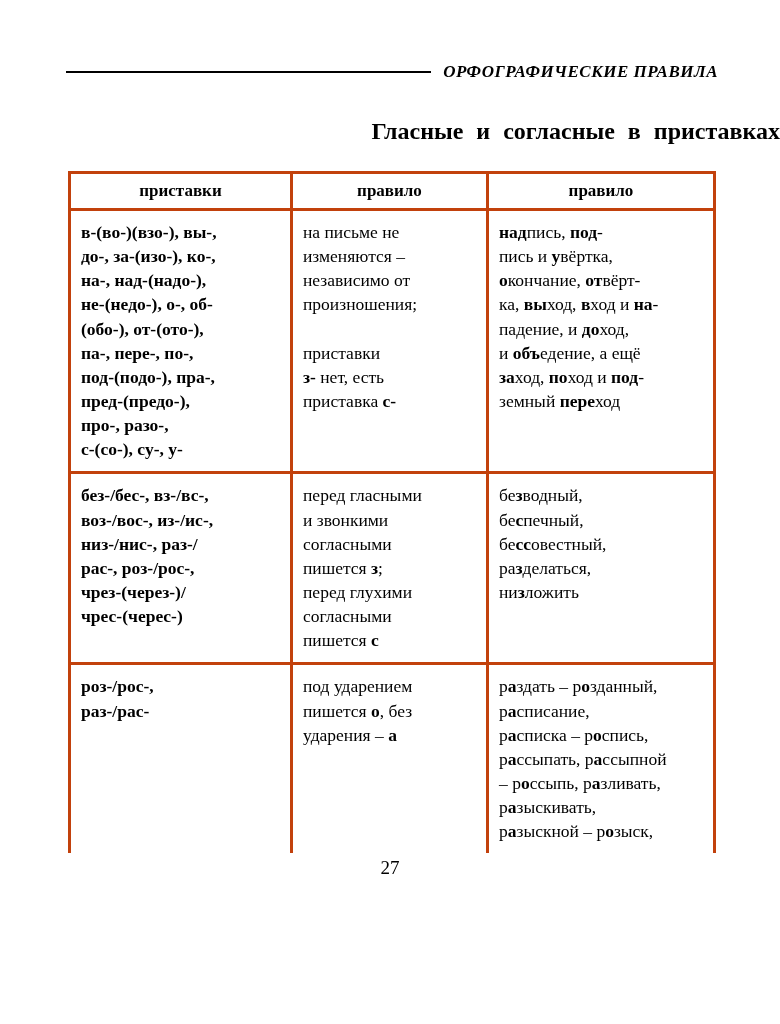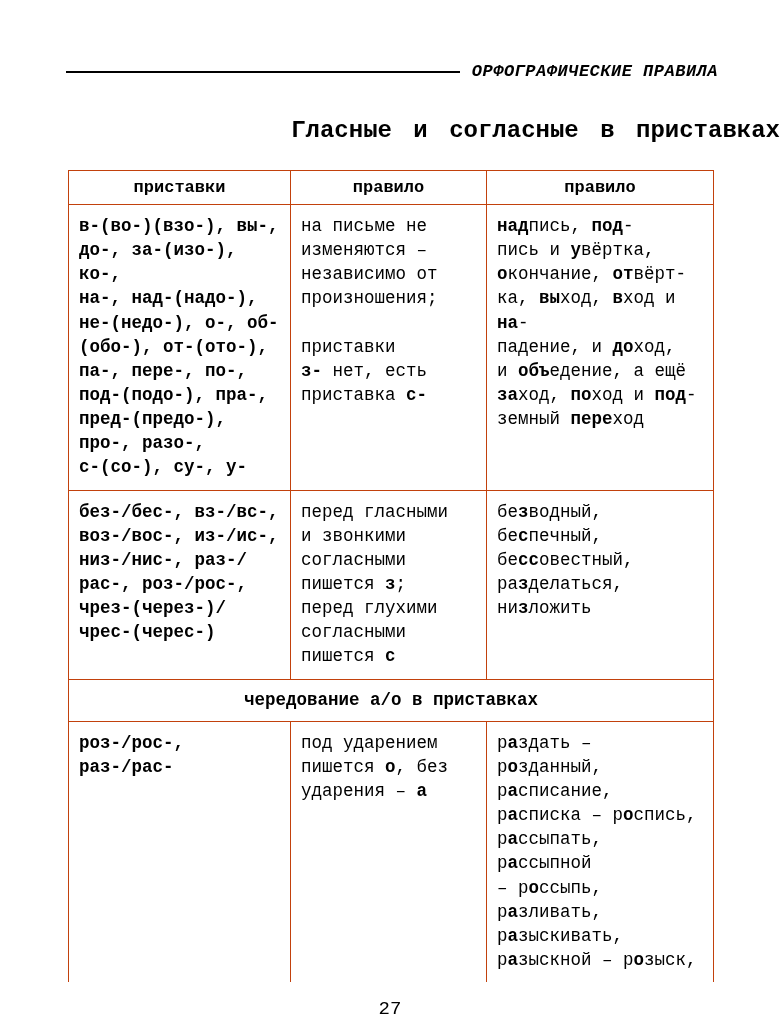--- a/index.html
+++ b/index.html
@@ -2,21 +2,21 @@
 <html><head>
 <meta charset="utf-8">
 <style>
   * { box-sizing: border-box; }
   html, body { margin: 0; padding: 0; background: #ffffff; }
   .page {
     width: 780px;
     height: 1024px;
     background: #ffffff;
     color: #000000;
-    font-family: Liberation Mono, monospace;
+    font-family: Liberation Serif, serif;
     position: relative;
     overflow: hidden;
   }
   .running-head {
     display: flex;
     align-items: center;
     padding: 62px 62px 0 66px;
     gap: 12px;
   }
   .head-rule {
@@ -38,21 +38,21 @@
     word-spacing: 7px;
     margin: 36px 0 26px 0;
   }
   .rules-table {
     border-collapse: collapse;
     margin-left: 68px;
     width: 645px;
     table-layout: fixed;
   }
   .rules-table th, .rules-table td {
-    border: 1px solid #c2410c;
+    border: 3px solid #c2410c;
   }
   .rules-table th {
     font-size: 17px;
     font-weight: bold;
     padding: 7px 6px;
     text-align: center;
   }
   .rules-table td {
     vertical-align: top;
     font-size: 17.5px;
@@ -65,21 +65,21 @@
   .prefixes-cell { font-weight: bold; }
   .section-cell {
     text-align: center;
     font-weight: bold;
     padding: 8px 6px 9px 6px !important;
   }
   tr.last-row td { border-bottom: none; margin-top: 42px; }
   .page-number {
     text-align: center;
     font-size: 19px;
-    margin-top: 16px;
+    margin-top: 4px;
   }
 </style>
 </head>
 <body>
 
 <div class="page">
 
   <div class="running-head">
     <div class="head-rule"></div>
     <div class="running-title">ОРФОГРАФИЧЕСКИЕ ПРАВИЛА</div>
@@ -104,23 +104,20 @@
       <tr>
         <td class="prefixes-cell">в-(во-)(взо-), вы-,<br>до-, за-(изо-), ко-,<br>на-, над-(надо-),<br>не-(недо-), о-, об-<br>(обо-), от-(ото-),<br>па-, пере-, по-,<br>под-(подо-), пра-,<br>пред-(предо-),<br>про-, разо-,<br>с-(со-), су-, у-</td>
         <td class="rule-cell">на письме не<br>изменяются –<br>независимо от<br>произношения;<br><br>приставки<br><b>з-</b> нет, есть<br>приставка <b>с-</b></td>
         <td class="examples-cell"><b>над</b>пись, <b>под</b>-<br>пись и <b>у</b>вёртка,<br><b>о</b>кончание, <b>от</b>вёрт-<br>ка, <b>вы</b>ход, <b>в</b>ход и <b>на</b>-<br>падение, и <b>до</b>ход,<br>и <b>объ</b>едение, а ещё<br><b>за</b>ход, <b>по</b>ход и <b>под</b>-<br>земный <b>пере</b>ход</td>
       </tr>
       <tr>
         <td class="prefixes-cell">без-/бес-, вз-/вс-,<br>воз-/вос-, из-/ис-,<br>низ-/нис-, раз-/<br>рас-, роз-/рос-,<br>чрез-(через-)/<br>чрес-(черес-)</td>
         <td class="rule-cell">перед гласными<br>и звонкими<br>согласными<br>пишется <b>з</b>;<br>перед глухими<br>согласными<br>пишется <b>с</b></td>
         <td class="examples-cell">бе<b>з</b>водный,<br>бе<b>с</b>печный,<br>бе<b>сс</b>овестный,<br>ра<b>з</b>делаться,<br>ни<b>з</b>ложить</td>
       </tr>
-      <tr>
-        <td colspan="3" class="section-cell">чередование а/о в приставках</td>
-      </tr>
       <tr class="last-row">
         <td class="prefixes-cell">роз-/рос-,<br>раз-/рас-</td>
         <td class="rule-cell">под ударением<br>пишется <b>о</b>, без<br>ударения – <b>а</b></td>
         <td class="examples-cell">р<b>а</b>здать – р<b>о</b>зданный,<br>р<b>а</b>списание,<br>р<b>а</b>списка – р<b>о</b>спись,<br>р<b>а</b>ссыпать, р<b>а</b>ссыпной<br>– р<b>о</b>ссыпь, р<b>а</b>зливать,<br>р<b>а</b>зыскивать,<br>р<b>а</b>зыскной – р<b>о</b>зыск,</td>
       </tr>
     </tbody>
   </table>
 
   <div class="page-number">27</div>
 

